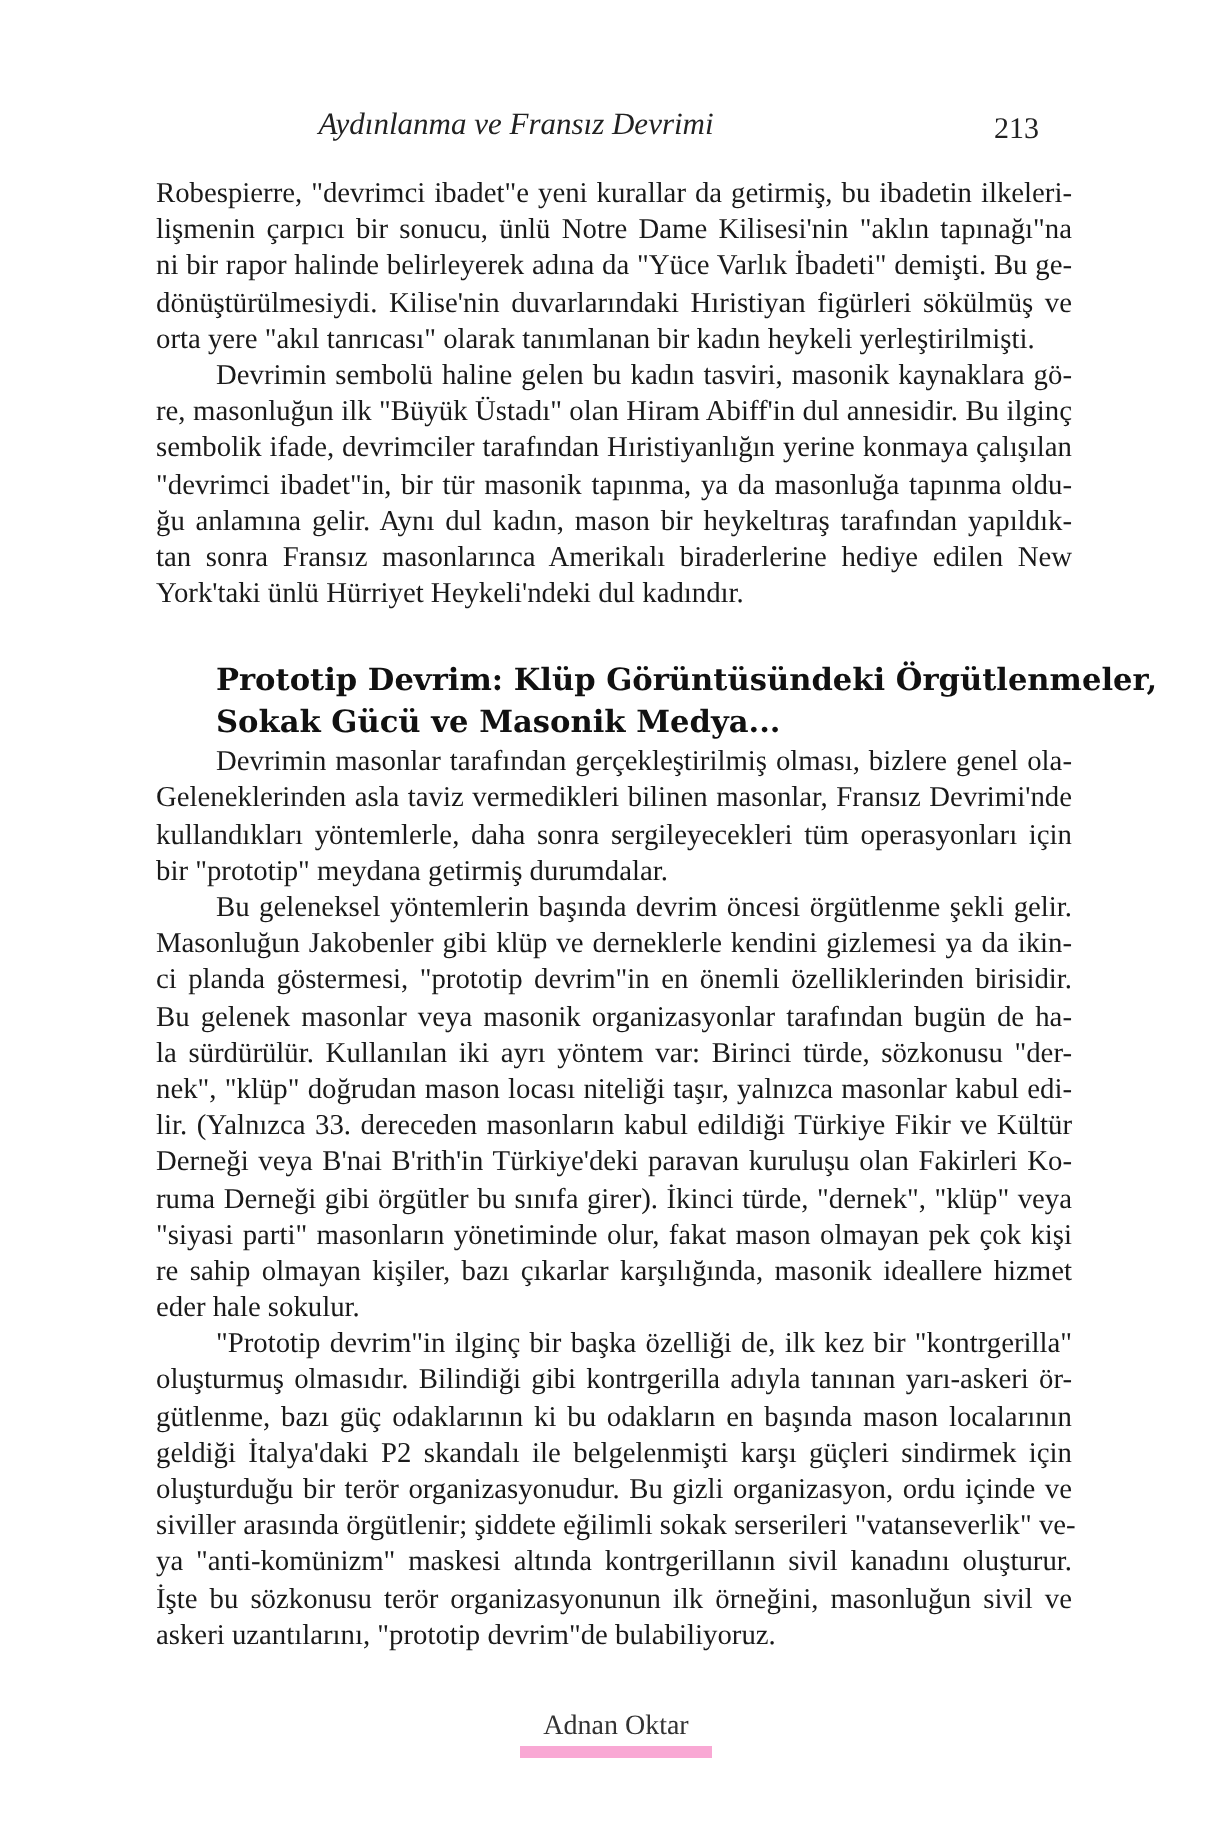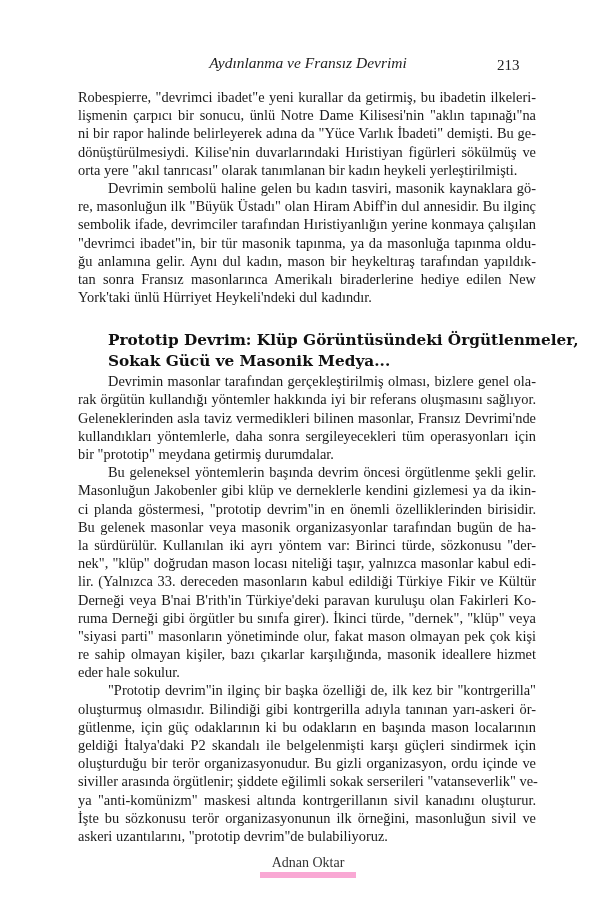--- a/index.html
+++ b/index.html
@@ -1,19 +1,19 @@
 <!DOCTYPE html>
 <html><head>
   <meta charset="utf-8">
   <style>
     html, body { margin: 0; padding: 0; background: #ffffff; }
     body { width: 616px; height: 912px; position: relative; overflow: hidden;
            font-family: "DejaVu Serif", "Liberation Serif", serif; color: #1a1a1a; }
     .running-head { position: absolute; top: 54px; left: 0; width: 616px; height: 20px; }
-    .running-title { position: absolute; left: 0; width: 616px; text-align: center;
+    .running-title { position: absolute; left: 0; width: 516px; text-align: center;
                      font-family: "Liberation Serif", serif; font-style: italic; font-size: 15.5px; color: #222; }
     .page-num { position: absolute; left: 497px; top: 3px; font-family: "Liberation Serif", serif; font-size: 15px; color: #222; }
     .body-text { position: absolute; top: 88px; left: 78px; width: 458px;
                  font-family: "Liberation Serif", serif; font-size: 14.4px; line-height: 18.2px; }
     .line { display: block; white-space: nowrap; text-align: justify; text-align-last: justify; height: 18.2px; }
     .line.last { text-align-last: left; }
     .line.indent { padding-left: 30px; }
     .heading { font-family: "DejaVu Serif", serif; font-weight: bold; font-size: 15.3px; line-height: 21px;
                padding-left: 30px; margin-top: 24px; color: #111; }
     .heading .hl { display: block; white-space: nowrap; }
@@ -48,21 +48,20 @@
         <span class="line last">York'taki ünlü Hürriyet Heykeli'ndeki dul kadındır.</span>
       </div>
     </div>
   <div class="heading">
     <span class="hl">Prototip Devrim: Klüp Görüntüsündeki Örgütlenmeler,</span>
     <span class="hl">Sokak Gücü ve Masonik Medya...</span>
   </div>
   <div id="bottom-paras">
       <div>
         <span class="line indent">Devrimin masonlar tarafından gerçekleştirilmiş olması, bizlere genel ola-</span>
-        <span class="line">rak örgütün kullandığı yöntemler hakkında iyi bir referans oluşmasını sağlıyor.</span>
         <span class="line">Geleneklerinden asla taviz vermedikleri bilinen masonlar, Fransız Devrimi'nde</span>
         <span class="line">kullandıkları yöntemlerle, daha sonra sergileyecekleri tüm operasyonları için</span>
         <span class="line last">bir "prototip" meydana getirmiş durumdalar.</span>
       </div>
       <div>
         <span class="line indent">Bu geleneksel yöntemlerin başında devrim öncesi örgütlenme şekli gelir.</span>
         <span class="line">Masonluğun Jakobenler gibi klüp ve derneklerle kendini gizlemesi ya da ikin-</span>
         <span class="line">ci planda göstermesi, "prototip devrim"in en önemli özelliklerinden birisidir.</span>
         <span class="line">Bu gelenek masonlar veya masonik organizasyonlar tarafından bugün de ha-</span>
         <span class="line">la sürdürülür. Kullanılan iki ayrı yöntem var: Birinci türde, sözkonusu "der-</span>
@@ -70,21 +69,21 @@
         <span class="line">lir. (Yalnızca 33. dereceden masonların kabul edildiği Türkiye Fikir ve Kültür</span>
         <span class="line">Derneği veya B'nai B'rith'in Türkiye'deki paravan kuruluşu olan Fakirleri Ko-</span>
         <span class="line">ruma Derneği gibi örgütler bu sınıfa girer). İkinci türde, "dernek", "klüp" veya</span>
         <span class="line">"siyasi parti" masonların yönetiminde olur, fakat mason olmayan pek çok kişi</span>
         <span class="line">re sahip olmayan kişiler, bazı çıkarlar karşılığında, masonik ideallere hizmet</span>
         <span class="line last">eder hale sokulur.</span>
       </div>
       <div>
         <span class="line indent">"Prototip devrim"in ilginç bir başka özelliği de, ilk kez bir "kontrgerilla"</span>
         <span class="line">oluşturmuş olmasıdır. Bilindiği gibi kontrgerilla adıyla tanınan yarı-askeri ör-</span>
-        <span class="line">gütlenme, için güç odaklarının ki bu odakların en başında mason localarının</span>
+        <span class="line">gütlenme, bazı güç odaklarının ki bu odakların en başında mason localarının</span>
         <span class="line">geldiği İtalya'daki P2 skandalı ile belgelenmişti karşı güçleri sindirmek için</span>
         <span class="line">oluşturduğu bir terör organizasyonudur. Bu gizli organizasyon, ordu içinde ve</span>
         <span class="line">siviller arasında örgütlenir; şiddete eğilimli sokak serserileri "vatanseverlik" ve-</span>
         <span class="line">ya "anti-komünizm" maskesi altında kontrgerillanın sivil kanadını oluşturur.</span>
         <span class="line">İşte bu sözkonusu terör organizasyonunun ilk örneğini, masonluğun sivil ve</span>
         <span class="line last">askeri uzantılarını, "prototip devrim"de bulabiliyoruz.</span>
       </div>
     </div>
 </div>
 

